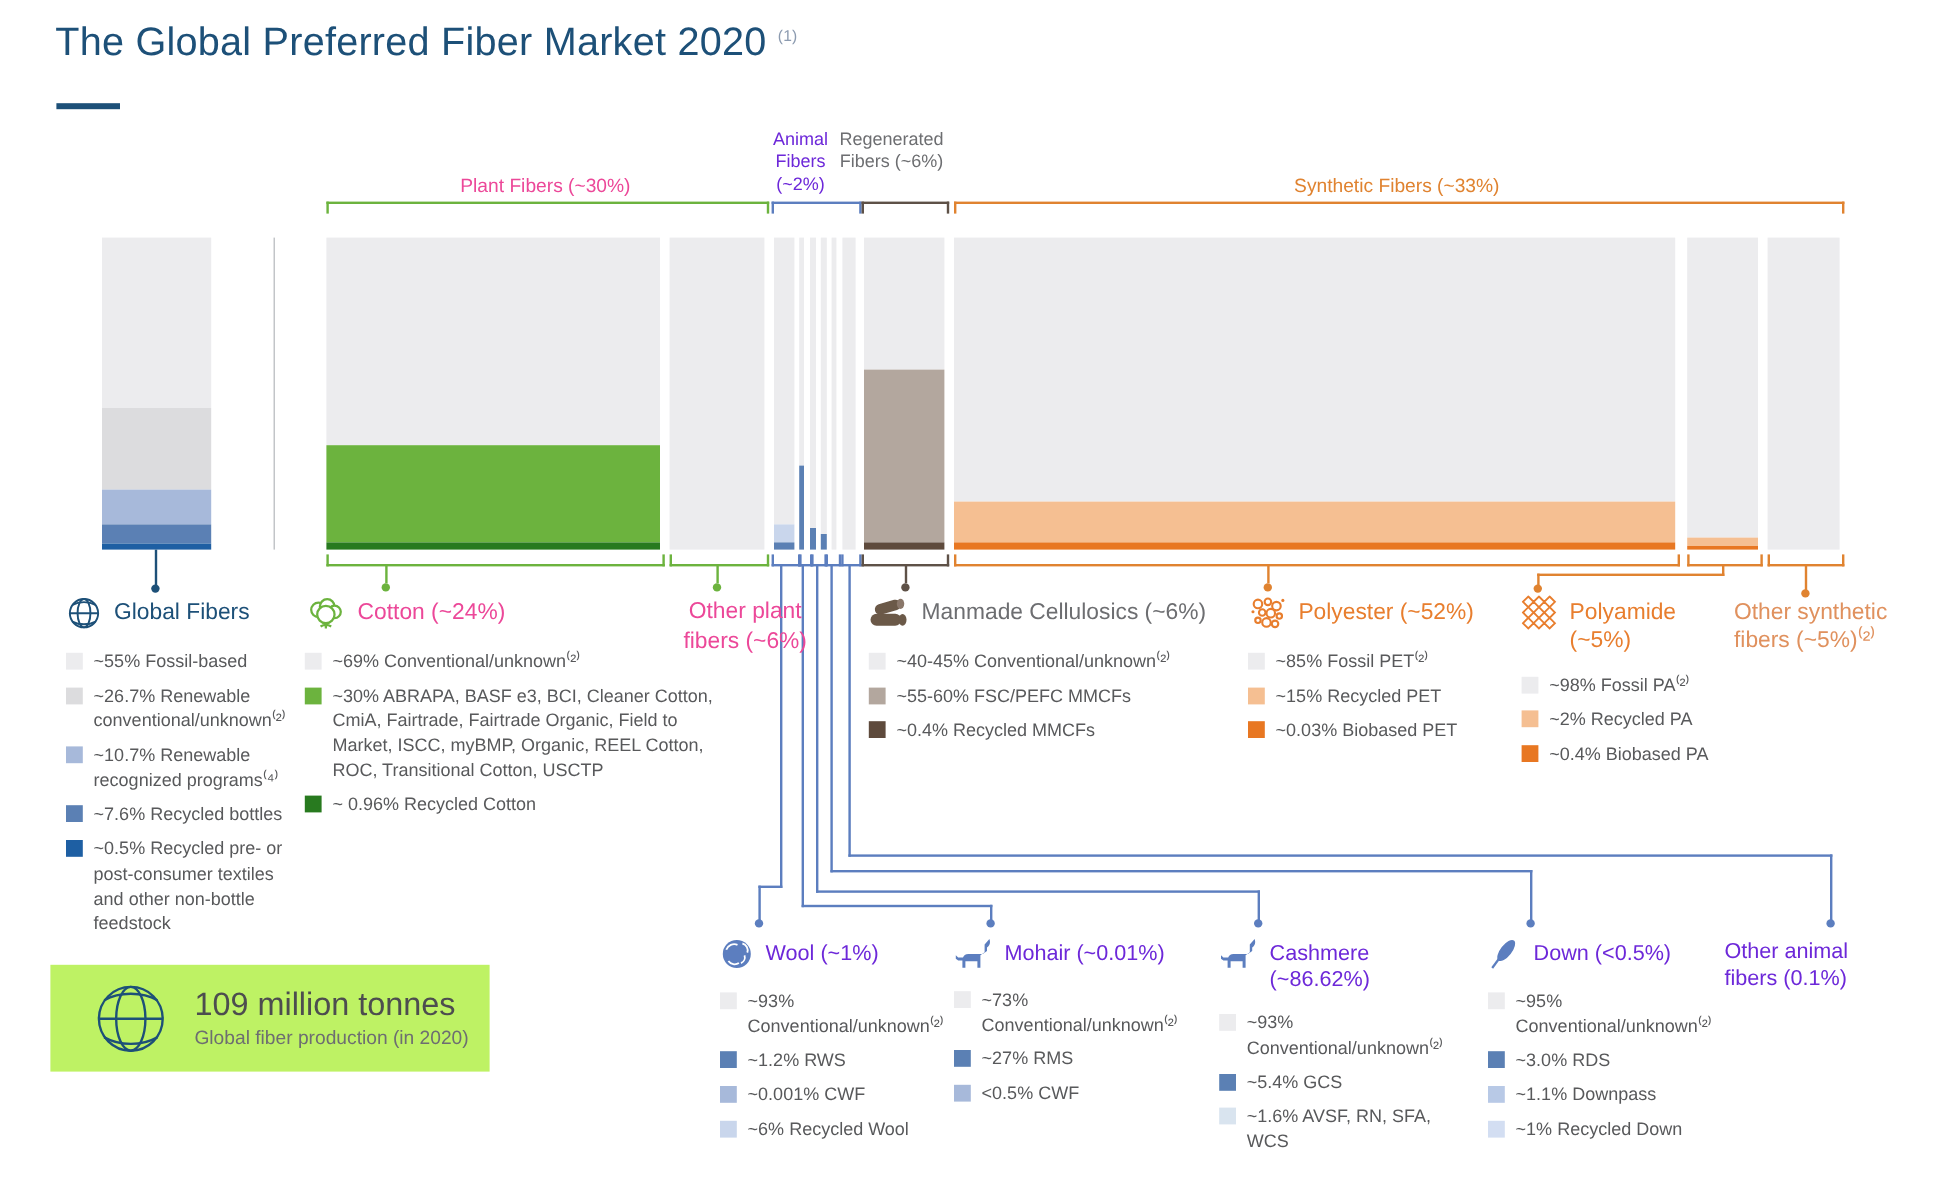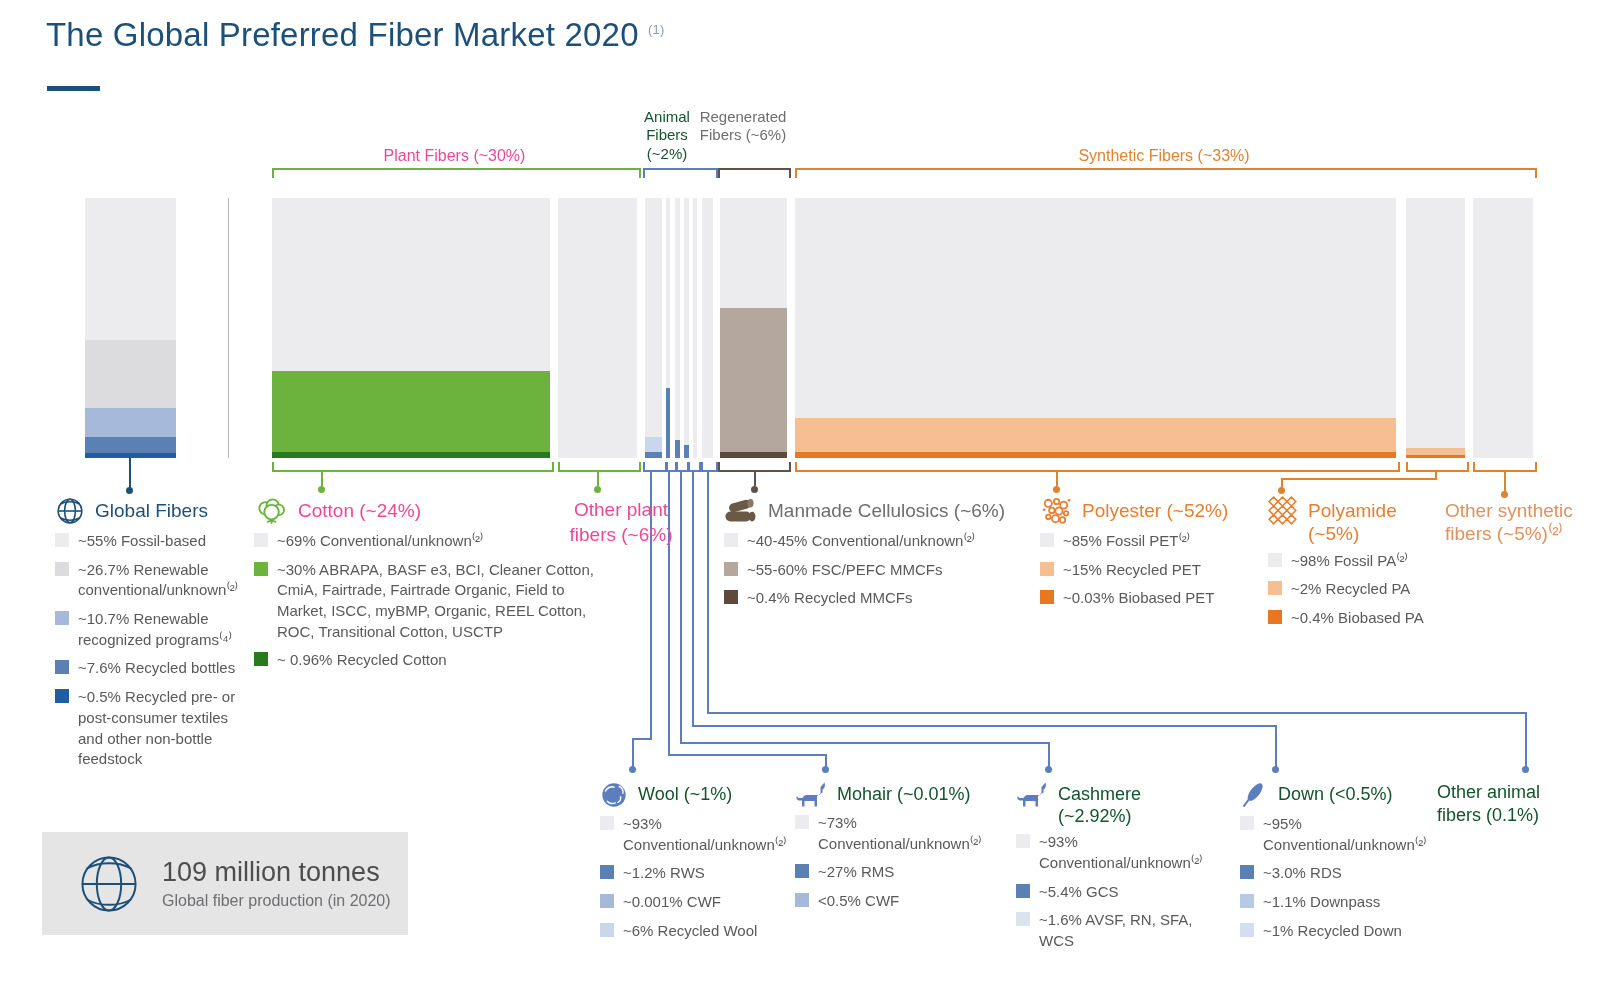--- a/index.html
+++ b/index.html
@@ -15,36 +15,36 @@
   .seg-pb1{background:#a7b9da}.seg-pb2{background:#5b80b4}.seg-pb3{background:#1e5fa3}
   .seg-gr1{background:#6cb33e}.seg-gr2{background:#287a1f}
   .seg-lb1{background:#c9d6ec}
   .seg-tan{background:#b3a79e}.seg-brn{background:#5e4a3c}
   .seg-or1{background:#f5bf92}.seg-or2{background:#e87722}
   .divider{position:absolute;left:228px;top:198px;width:1px;height:260px;background:#b4b7bb}
   .btop{position:absolute;top:168px;height:8px;border-top:2px solid;border-left:2px solid;border-right:2px solid}
   .bbot{position:absolute;top:462px;height:8px;border-bottom:2px solid;border-left:2px solid;border-right:2px solid}
   .c-green{border-color:#6cb33e}.c-blue{border-color:#5c7ebf}.c-brown{border-color:#5e5147}.c-orange{border-color:#e08330}
   .glabel{position:absolute;font-size:16px;text-align:center;line-height:1.22}
-  .t-green{color:#ec4899}.t-blue{color:#14532d}.t-gray{color:#6d6e71}.t-orange{color:#e08330}
+  .t-green{color:#ec4899}.t-blue{color:#6d28d9}.t-gray{color:#6d6e71}.t-orange{color:#e08330}
   .line{position:absolute}
   .lv{width:2px}.lh{height:2px}
   .lblue{background:#5c7ebf}.lgreen{background:#6cb33e}.lbrown{background:#5e5147}
   .lorange{background:#e08330}.ldark{background:#1d5078}
   .dot{position:absolute;width:7px;height:7px;border-radius:50%}
   .dblue{background:#5c7ebf}.dgreen{background:#6cb33e}.dbrown{background:#5e5147}
   .dorange{background:#e08330}.ddark{background:#1d5078}
   .legend{position:absolute}
   .lg-title{display:flex;align-items:flex-start;gap:10px;font-size:19px;line-height:1.2}
   .lg-title .ttl{padding-top:4px}
-  .lg-items{margin-top:5px;display:flex;flex-direction:column;gap:8px}
+  .lg-items{margin-top:16px;display:flex;flex-direction:column;gap:8px}
   .li{display:flex;gap:9px;font-size:15px;line-height:1.38}
   .sw{flex:0 0 14px;width:14px;height:14px;margin-top:2px}
   .freelabel{position:absolute;font-size:19px;line-height:1.3}
-  .infobox{position:absolute;left:42px;top:832px;width:366px;height:103px;background:#e5e5e5;
+  .infobox{position:absolute;left:42px;top:804px;width:366px;height:89px;background:#bef264;
     display:flex;align-items:center;gap:22px;padding-left:36px;box-sizing:border-box}
   .infobox .big{font-size:27px;color:#4d4d4f}
   .infobox .small{font-size:16px;color:#6d6e71;margin-top:4px}
   svg{display:block}
 </style>
 </head>
 <body>
 
 <div class="canvas">
 
@@ -412,21 +412,21 @@
     </div>
   </div>
 
   <div class="legend" style="left:1016px;top:781px;width:200px">
     <div class="lg-title t-blue" style="font-size:18px">
       <span>
           <svg width="32" height="27" viewBox="0 0 32 26">
             <path d="M25.5 5.5 L29.5 1 C30.5 3.5 30 6.5 27.5 8 L27.5 11 L24 13.5 L12 13.5 C9.5 13.5 8 15 7.5 16.5 L3.5 16.5 L1.5 14.5 L1.5 17.5 L3.5 19 L7 19 L7 25 L9.5 25 L9.5 19.5 L19.5 19.5 L19.5 25 L22 25 L22 14.5 L25.5 12 Z" fill="#5c7ebf"></path>
           </svg>
         </span>
-      <span class="ttl" style="padding-top:3px">Cashmere (~2.92%)</span>
+      <span class="ttl" style="padding-top:3px">Cashmere (~86.62%)</span>
     </div>
     <div class="lg-items">
       <div class="li">
           <span class="sw seg-g1"></span>
           <span>~93% Conventional/unknown⁽²⁾</span>
         </div>
       <div class="li">
           <span class="sw seg-pb2"></span>
           <span>~5.4% GCS</span>
         </div>

